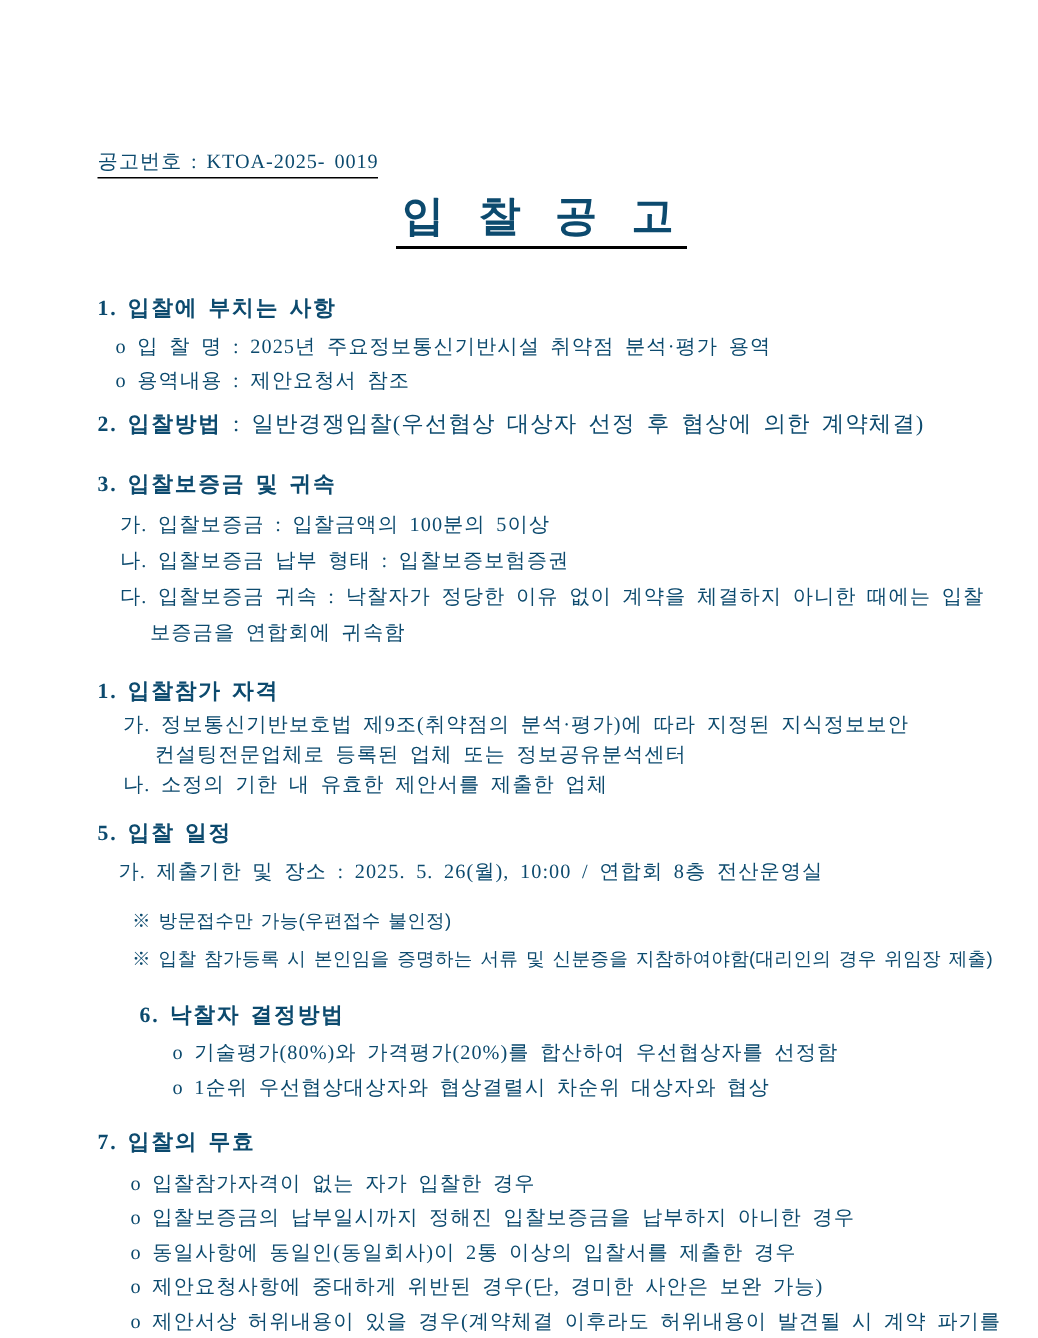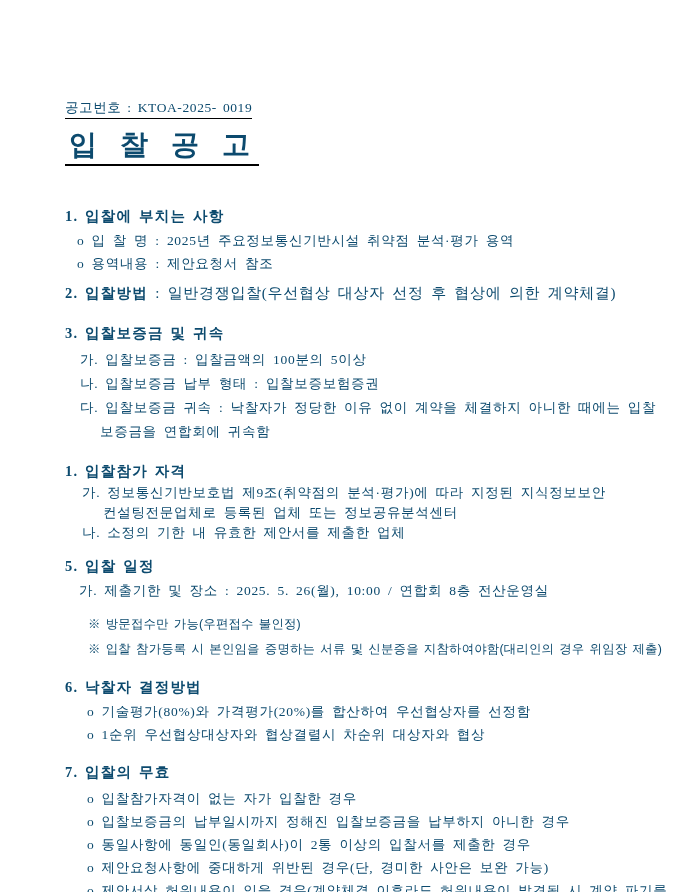--- a/index.html
+++ b/index.html
@@ -21,21 +21,21 @@
     line-height: 16px;
     letter-spacing: 0.6px;
     word-spacing: 2px;
   }
   .notice-no .u {
     display: inline-block;
     border-bottom: 1.5px solid #000;
     padding-bottom: 2px;
   }
   
-  .title-row { margin-top: 10px; text-align: left; }
+  .title-row { margin-top: 10px; text-align: center; }
   .title {
     display: inline-block;
     font-size: 28px;
     font-weight: 600;
     letter-spacing: 5px;
     word-spacing: 6px;
     line-height: 32px;
     border-bottom: 2px solid #000;
     padding: 0 4px 3px 4px;
     white-space: pre;
@@ -70,33 +70,33 @@
   .ind-o2  { padding-left: 45px; text-indent: -23px; }
   .ind-note {
     padding-left: 23px;
     font-family: "Liberation Sans", sans-serif;
     font-size: 12.4px;
     line-height: 25px;
     letter-spacing: 0.2px;
     word-spacing: 1.5px;
   }
   
-  .sec1 { margin-top: 40px; }
+  .sec1 { margin-top: 30px; }
   .sec1 .items { margin-top: 3px; }
   .sec2 { margin-top: 8px; }
   .sec3 { margin-top: 20px; }
   .sec3 .items { margin-top: 5px; }
   .sec3 .line { line-height: 24px; }
   .sec4 { margin-top: 17px; }
   .sec4 .items { margin-top: 2px; }
   .sec4 .line { line-height: 20px; }
   .sec5 { margin-top: 13px; }
   .sec5 .items { margin-top: 3px; }
   .sec5 .notes { margin-top: 10px; }
-  .sec6 { margin-top: 15px; }
+  .sec6 { margin-top: 15px; margin-left: 28px; }
   .sec6 .items { margin-top: 3px; }
   .sec7 { margin-top: 16px; }
   .sec7 .items { margin-top: 5px; }
 </style>
 </head>
 <body>
 
 <div class="page">
 
   <div class="notice-no">

